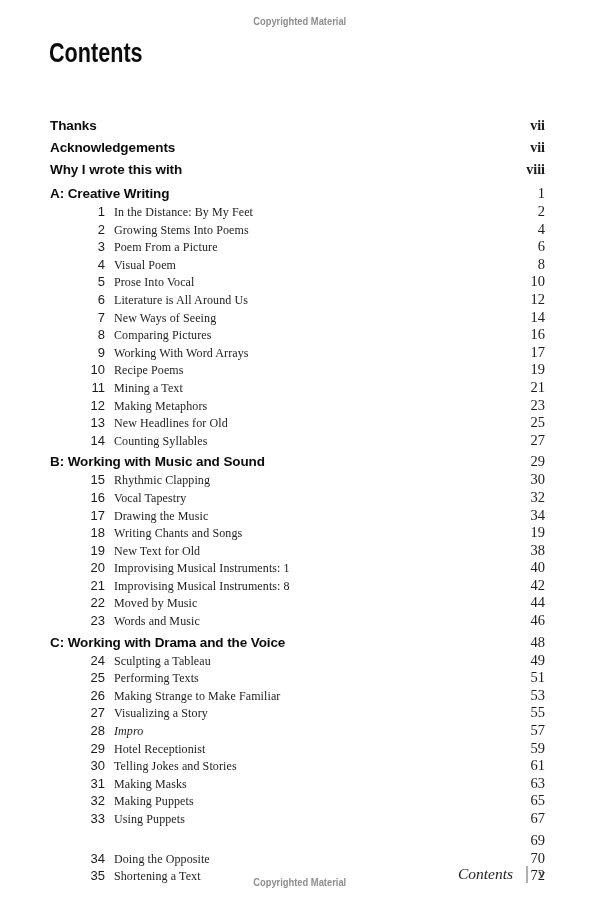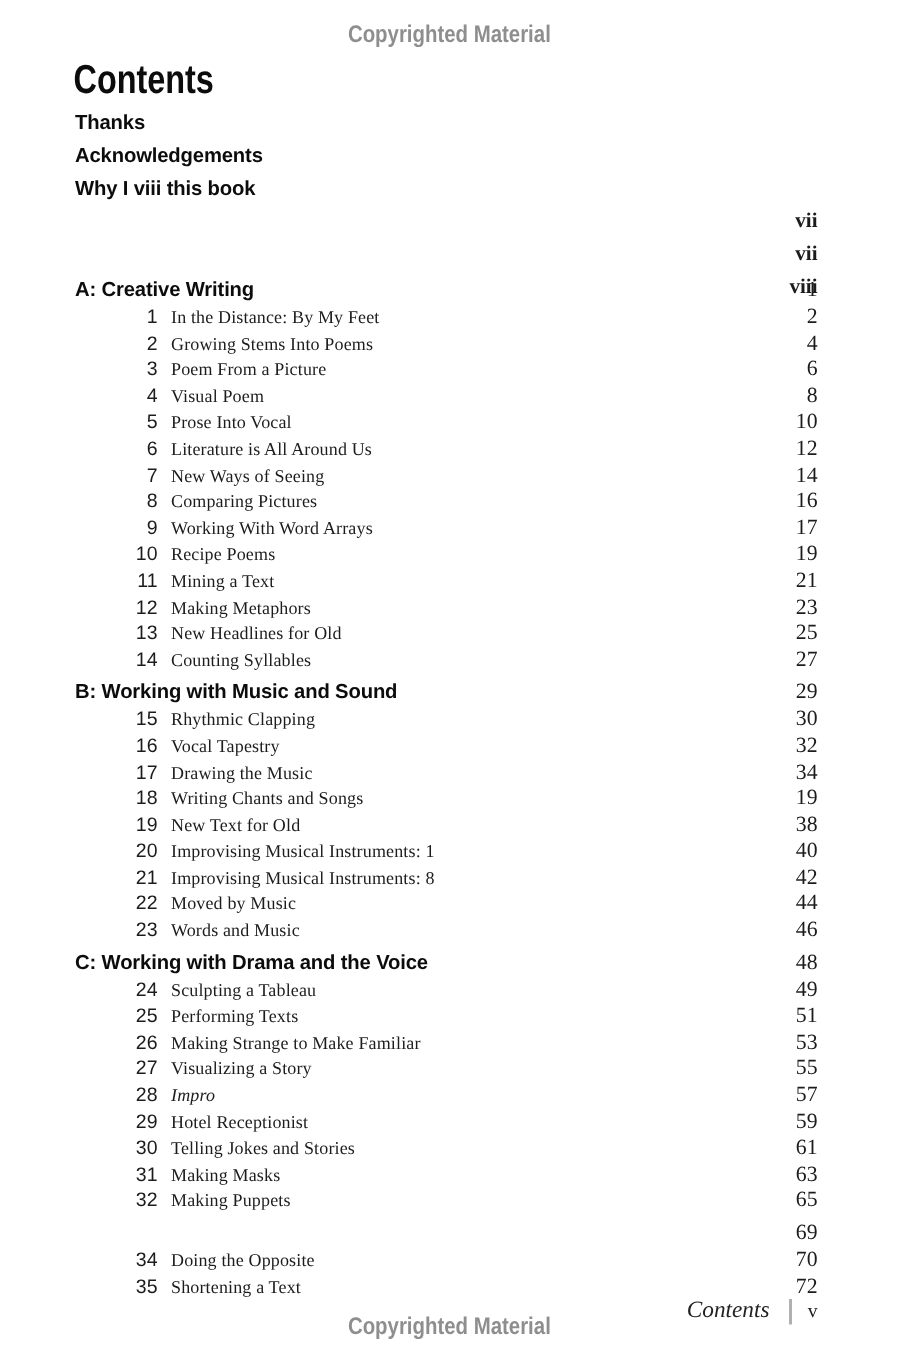--- a/index.html
+++ b/index.html
@@ -10,21 +10,21 @@
     overflow: hidden;
     font-family: "Liberation Serif", serif;
     color: #161616;
     -webkit-font-smoothing: antialiased;
   }
   .notice {
     position: absolute; left: 0; width: 100%;
     text-align: center;
     font-family: "Liberation Sans", sans-serif;
     font-weight: bold;
-    font-size: 16px;
+    font-size: 11px;
     color: #8e8e8e;
     letter-spacing: 0;
   }
   .notice > span { display: inline-block; transform: scaleX(0.85); transform-origin: center; }
   .notice-top { top: 15px; }
   .notice-bottom { top: 876px; }
 
   .page-title {
     position: absolute; left: 49px; top: 38px;
     margin: 0;
@@ -34,21 +34,21 @@
     color: #0c0c0c;
     transform: scaleX(0.8);
     transform-origin: left top;
     white-space: nowrap;
   }
 
   .toc {
     position: absolute; left: 50px; top: 71px; right: 55px;
   }
   .row { display: flex; align-items: baseline; }
-  .row.front   { height: 22px;   line-height: 22px; flex-direction: column; }
+  .row.front   { height: 22px;   line-height: 22px; }
   .row.section { height: 20px;   line-height: 20px; margin-top: 2px; }
   .row.item    { height: 17.6px; line-height: 17.6px; }
 
   .row.front .label, .row.section .label {
     font-family: "Liberation Sans", sans-serif;
     font-weight: bold;
     font-size: 13.5px;
     letter-spacing: -0.1px;
     color: #0c0c0c;
   }
@@ -118,21 +118,21 @@
   </div>
 
   <div class="row front">
 
     <span class="label">Acknowledgements</span>
     <span class="page">vii</span>
   </div>
 
   <div class="row front">
 
-    <span class="label">Why I viii this book</span>
+    <span class="label">Why I wrote this with</span>
     <span class="page">viii</span>
   </div>
 
   <div class="row section">
 
     <span class="label">A: Creative Writing</span>
     <span class="page">1</span>
   </div>
 
   <div class="row item">
@@ -332,20 +332,25 @@
     <span class="label">Making Masks</span>
     <span class="page">63</span>
   </div>
 
   <div class="row item">
     <span class="num">32</span>
     <span class="label">Making Puppets</span>
     <span class="page">65</span>
   </div>
 
+  <div class="row item">
+    <span class="num">33</span>
+    <span class="label">Using Puppets</span>
+    <span class="page">67</span>
+  </div>
 
   <div class="row section">
 
     <span class="page">69</span>
   </div>
 
   <div class="row item">
     <span class="num">34</span>
     <span class="label">Doing the Opposite</span>
     <span class="page">70</span>

